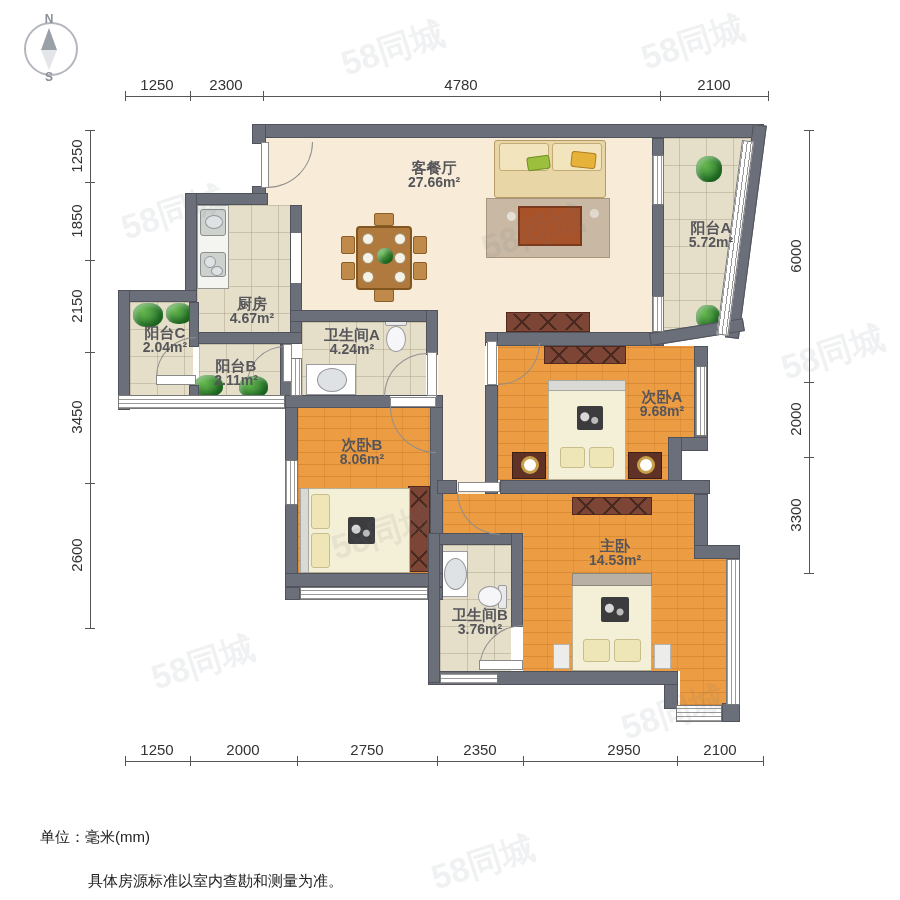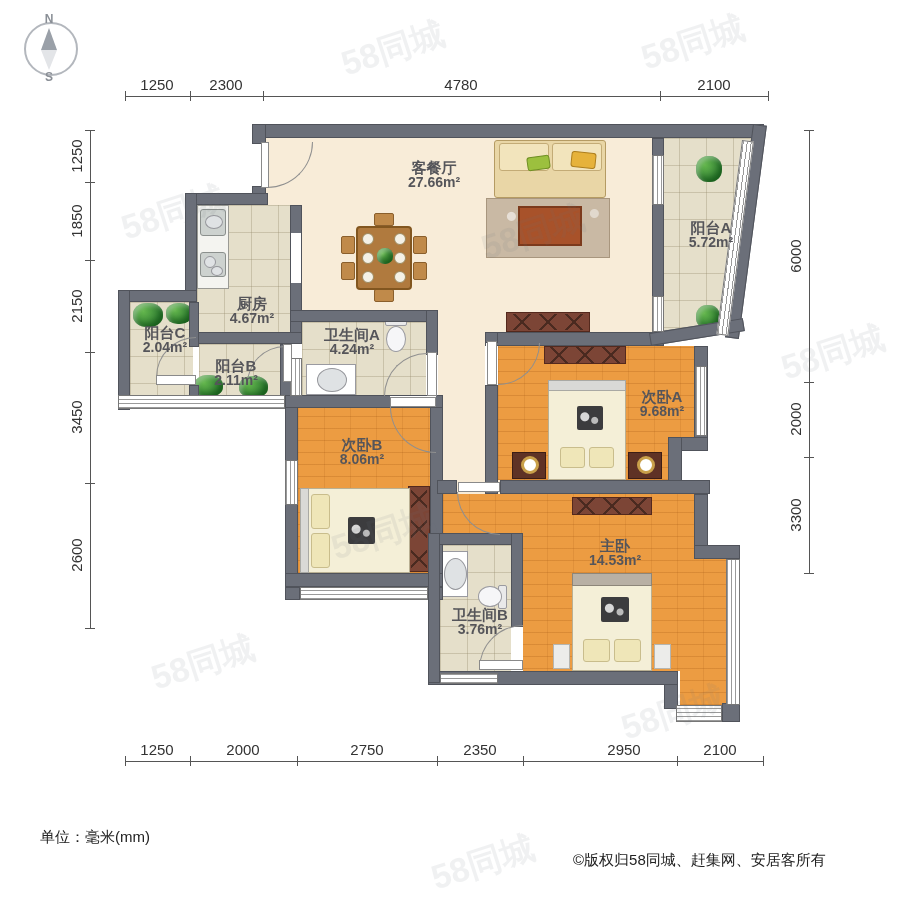--- a/index.html
+++ b/index.html
@@ -356,21 +356,21 @@
   <div class="dline" style="left:809px;top:130px;width:1px;height:443px;"></div>
   <div class="dline" style="left:804px;top:130px;width:10px;height:1px;"></div>
   <div class="dline" style="left:804px;top:382px;width:10px;height:1px;"></div>
   <div class="dline" style="left:804px;top:457px;width:10px;height:1px;"></div>
   <div class="dline" style="left:804px;top:573px;width:10px;height:1px;"></div>
   <span class="dim dim-r" style="left:795px;top:256px;">6000</span>
   <span class="dim dim-r" style="left:795px;top:419px;">2000</span>
   <span class="dim dim-r" style="left:795px;top:515px;">3300</span>
 
   <div class="foot" style="left:40px;top:828px;">单位：毫米(mm)</div>
-  <div class="foot" style="left:573px;top:851px;">©版权归58同城、赶集网、安居客所有</div>
+  <div class="foot" style="left:88px;top:872px;">具体房源标准以室内查勘和测量为准。</div>
 
   <div class="wm" style="left:340px;top:26px;">58同城</div>
   <div class="wm" style="left:640px;top:20px;">58同城</div>
   <div class="wm" style="left:120px;top:190px;">58同城</div>
   <div class="wm" style="left:480px;top:210px;">58同城</div>
   <div class="wm" style="left:780px;top:330px;">58同城</div>
   <div class="wm" style="left:330px;top:510px;">58同城</div>
   <div class="wm" style="left:620px;top:690px;">58同城</div>
   <div class="wm" style="left:150px;top:640px;">58同城</div>
   <div class="wm" style="left:430px;top:840px;">58同城</div>

